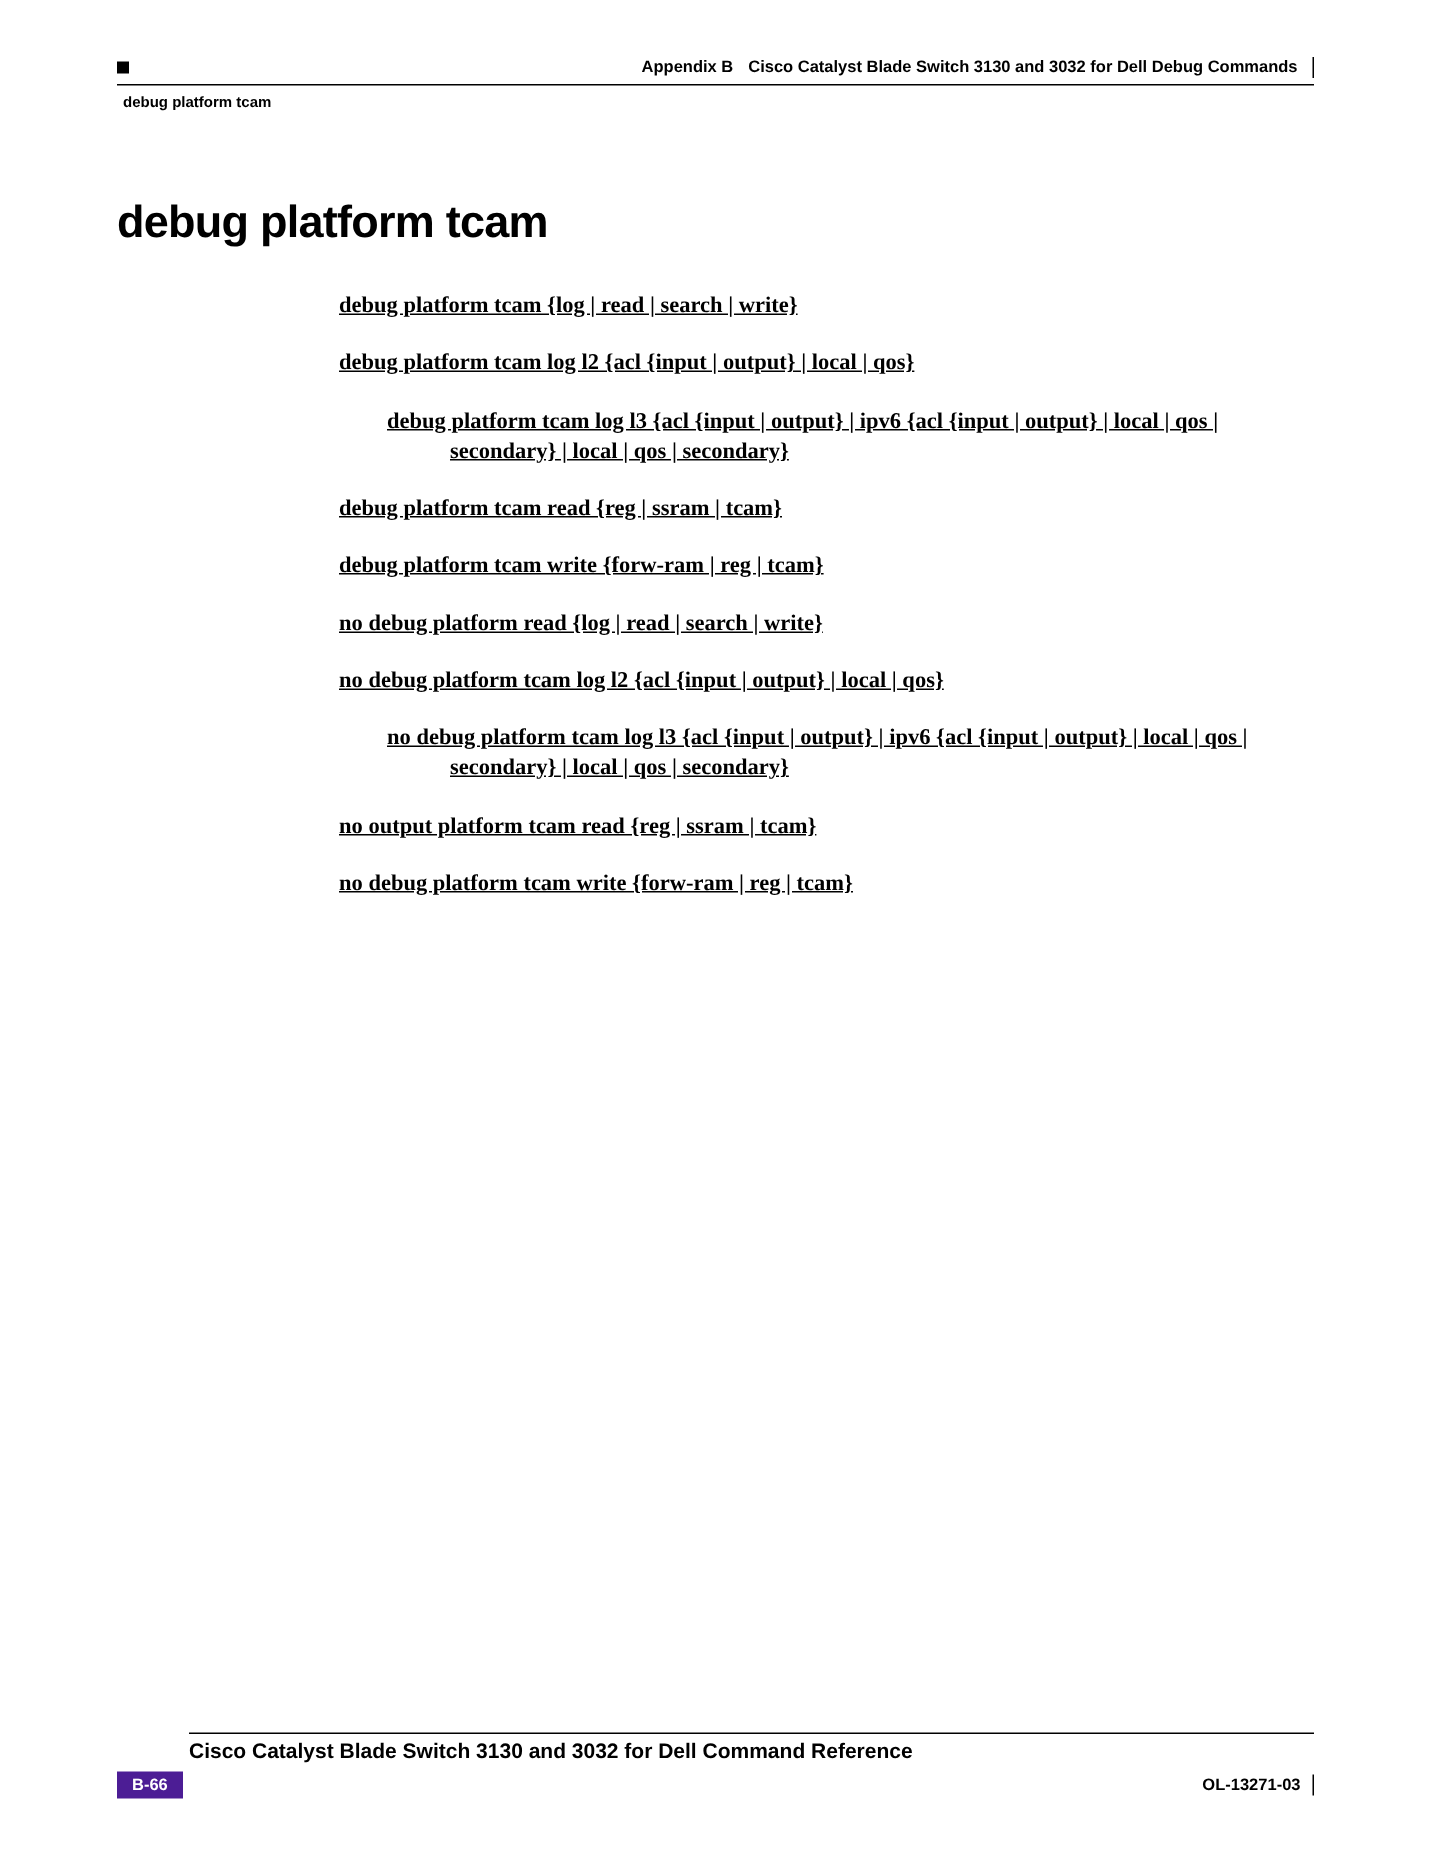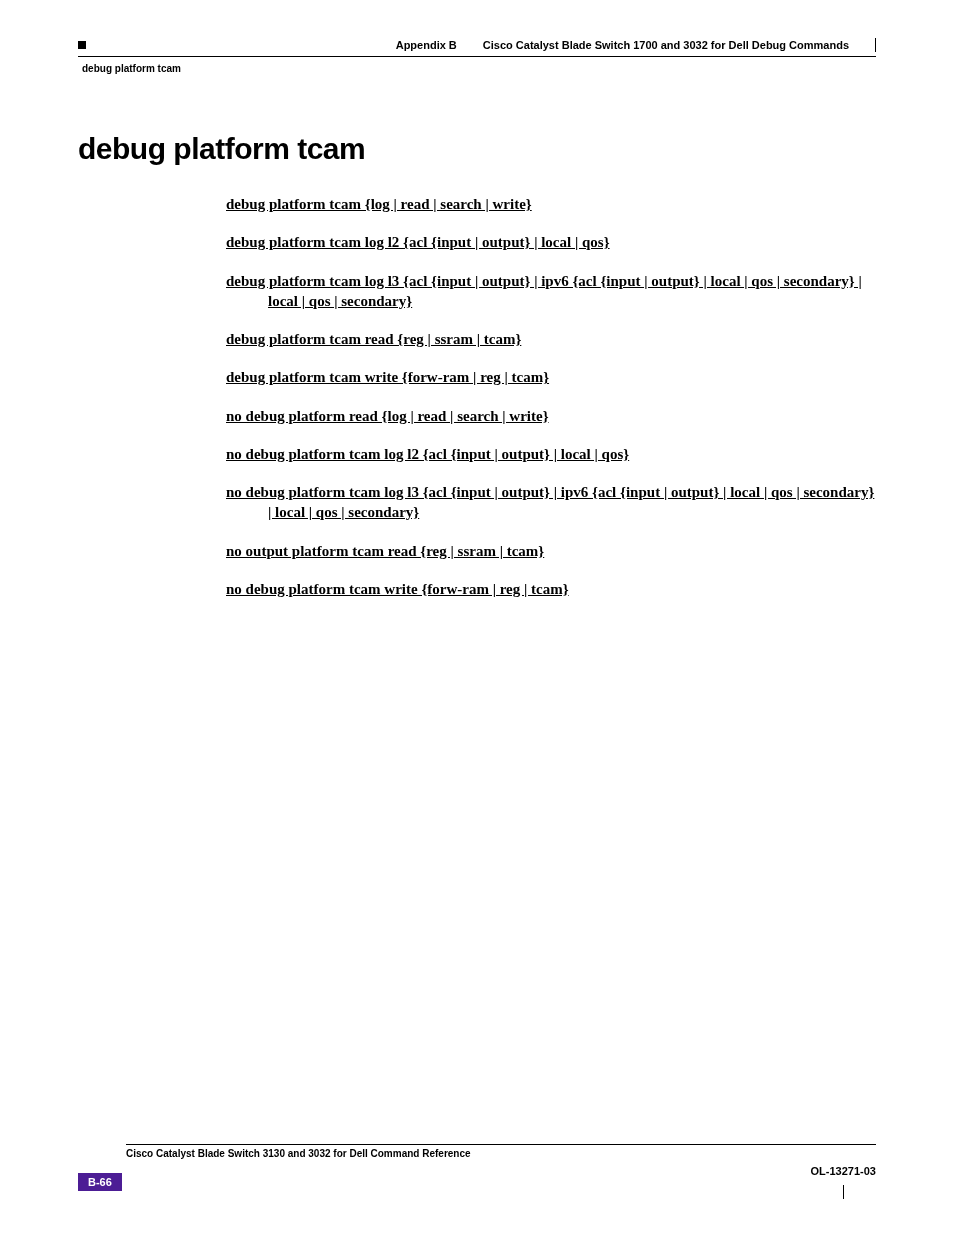--- a/index.html
+++ b/index.html
@@ -26,21 +26,21 @@
       margin-bottom: 4px;
     }
     .header-left {
       display: flex;
       align-items: center;
       gap: 6px;
     }
     .header-right {
       display: flex;
       align-items: center;
-      gap: 26px;
+      gap: 10px;
     }
     .square-marker {
       width: 8px;
       height: 8px;
       background: #000;
       display: inline-block;
     }
     .header-rule {
       border-top: 1px solid #000;
       margin-bottom: 2px;
@@ -72,35 +72,36 @@
       margin-left: 28px;
       text-decoration: underline;
     }
     .syntax-line {
       font-weight: bold;
       margin-bottom: 18px;
     }
     .syntax-indent {
       padding-left: 42px;
       text-indent: -42px;
+      margin-left: 32px;
     }
     .footer {
       position: absolute;
       bottom: 36px;
       left: 78px;
       right: 78px;
     }
     .footer-rule {
       border-top: 1px solid #000;
       margin-bottom: 3px;
       margin-left: 48px;
     }
     .footer-title {
       font-family: Arial, Helvetica, sans-serif;
-      font-size: 10px;
+      font-size: 14px;
       font-weight: bold;
       margin-left: 48px;
       margin-bottom: 6px;
     }
     .footer-bottom {
       display: flex;
       justify-content: space-between;
       align-items: center;
       font-family: Arial, Helvetica, sans-serif;
       font-size: 11px;
@@ -111,39 +112,38 @@
       color: #fff;
       padding: 3px 10px;
       font-size: 11px;
       font-weight: bold;
       display: inline-block;
     }
     .footer-right {
       display: flex;
       align-items: center;
       gap: 8px;
-      flex-direction: column;
     }
     .vrule {
       width: 1px;
       height: 14px;
       background: #000;
       display: inline-block;
     }
   </style>
 </head>
 <body>
 
 <div class="header">
   <div class="header-left">
     <span class="square-marker"></span>
   </div>
   <div class="header-right">
     <span>Appendix B</span>
-    <span>Cisco Catalyst Blade Switch 1700 and 3032 for Dell Debug Commands</span>
+    <span>Cisco Catalyst Blade Switch 3130 and 3032 for Dell Debug Commands</span>
     <span class="vrule"></span>
   </div>
 </div>
 <div class="header-rule"></div>
 <div class="subheader">debug platform tcam</div>
 
 <h1 class="page-title">debug platform tcam</h1>
 
 <div class="body-content">
   <div class="syntax-block">

